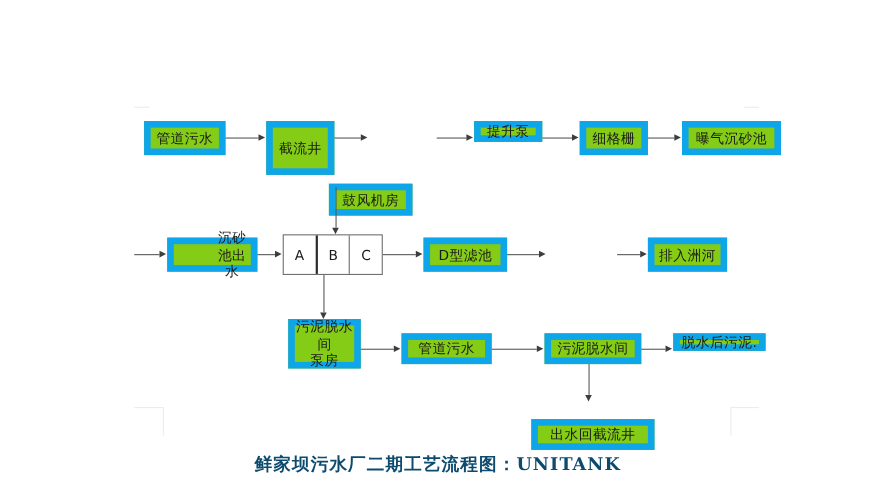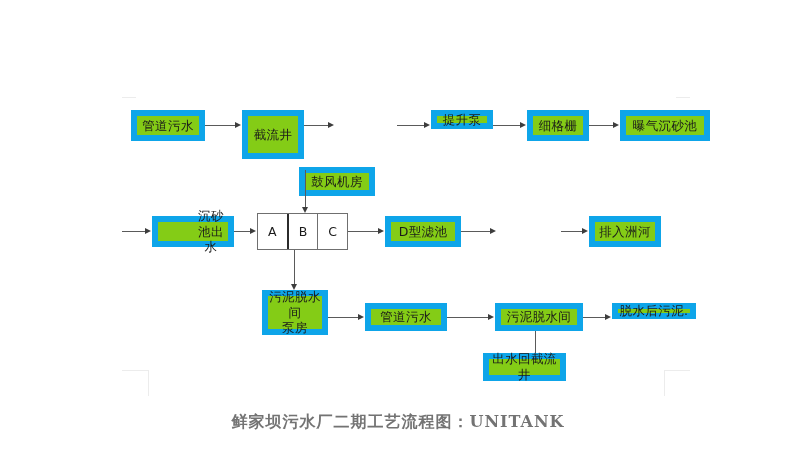--- a/index.html
+++ b/index.html
@@ -88,21 +88,21 @@
     border-right: 3.5px solid transparent;
     border-top: 6px solid #3d3d3d;
   }
 
   
   .caption {
     position: absolute;
     left: 0;
     right: 4px;
     text-align: center;
-    color: #737373;
+    color: #0c4a6e;
     font-size: 16px;
     letter-spacing: 1px;
     font-family: "DejaVu Serif", "Liberation Serif", serif;
     font-weight: 600;
   }
 </style>
 </head>
 <body>
 
 <div id="canvas">
@@ -190,17 +190,17 @@
   <div class="node" style="left:495px; top:303px; width:88px; height:28px;">污泥脱水间</div>
 
   <div class="edge edge-h" style="left:583px; top:317px; width:22px;"></div>
   <div class="arrow arrow-r" style="left:605px; top:314px;"></div>
 
   <div class="node" style="left:612px; top:303px; width:84px; height:16px;">脱水后污泥.</div>
 
   <div class="edge edge-v" style="left:535px; top:331px; height:28px;"></div>
   <div class="arrow arrow-d" style="left:532px; top:359px;"></div>
 
-  <div class="node" style="left:483px; top:353px; width:83px; height:28px;">出水回截流井</div>
+  <div class="node" style="left:483px; top:381px; width:112px; height:28px;">出水回截流井</div>
 
   <div class="caption" style="top:412px;">鲜家坝污水厂二期工艺流程图：UNITANK</div>
 
 </div>
 
 </body></html>

